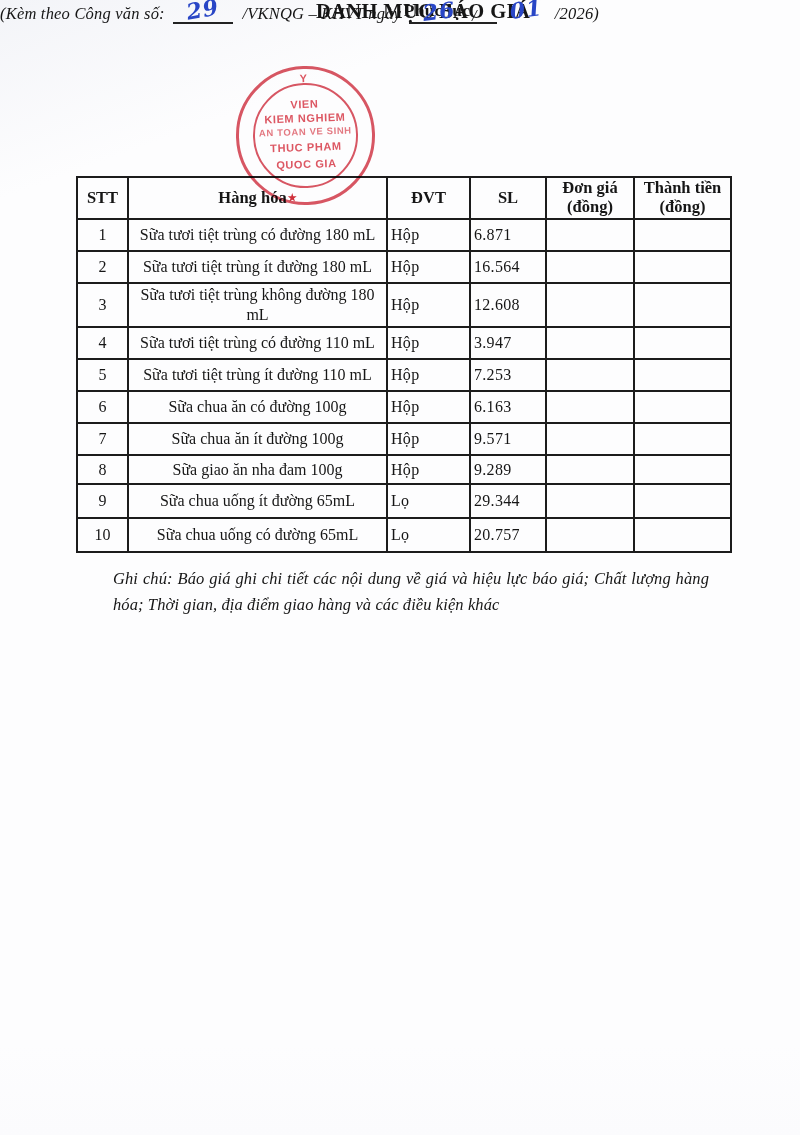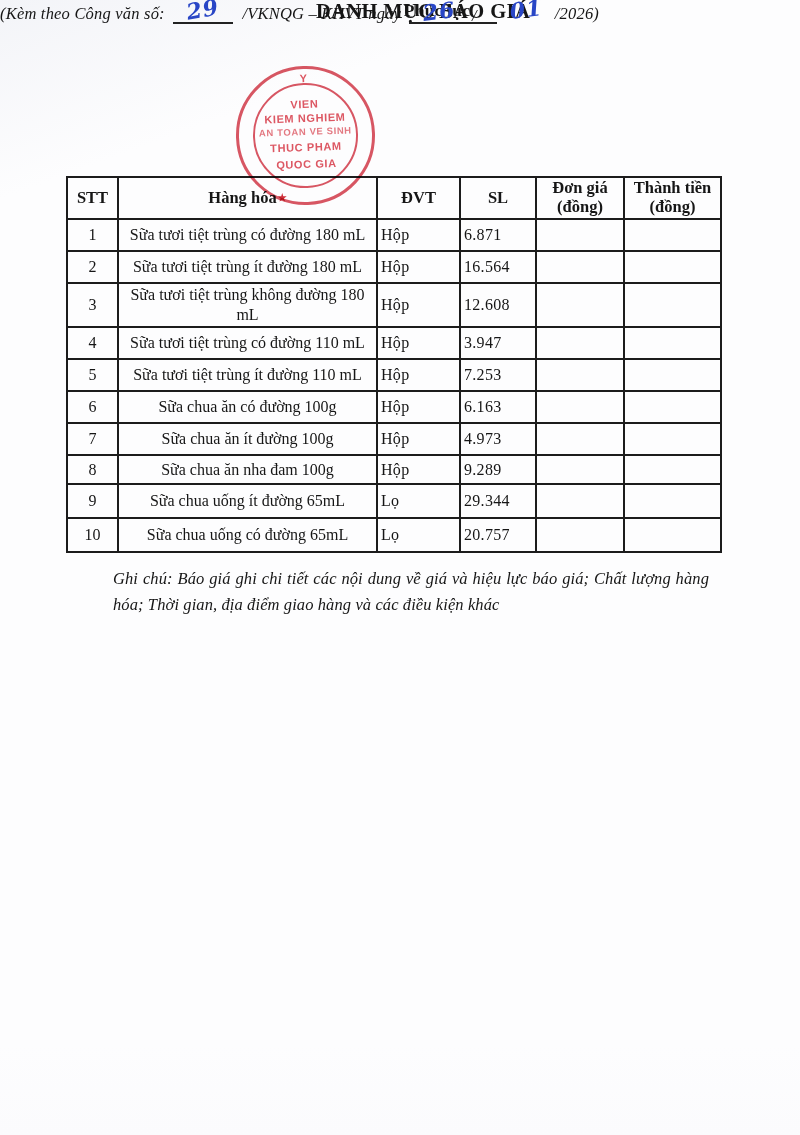--- a/index.html
+++ b/index.html
@@ -77,21 +77,21 @@
   }
   .stamp-y      { top: 7px;  font-size: 11px; }
   .stamp-l1     { top: 33px; }
   .stamp-l2     { top: 47px; }
   .stamp-l3     { top: 61px; font-size: 9.5px; opacity: .8; }
   .stamp-l4     { top: 76px; }
   .stamp-l5     { top: 93px; }
 
   
   table.quote {
-    position: absolute; left: 66px; top: 176px;
+    position: absolute; left: 76px; top: 176px;
     width: 654px; border-collapse: collapse; table-layout: fixed;
     font-size: 16px; z-index: 2;
   }
   table.quote th, table.quote td {
     border: 2px solid #1c1c1c; vertical-align: middle; padding: 1px 3px;
     overflow: hidden;
   }
   table.quote th {
     font-weight: bold; text-align: center; white-space: pre-line;
     font-size: 16.5px; line-height: 1.15;
@@ -197,27 +197,27 @@
         <td class="c-name">Sữa chua ăn có đường 100g</td>
         <td class="c-unit">Hộp</td>
         <td class="c-qty">6.163</td>
         <td></td>
         <td></td>
       </tr>
       <tr class="r">
         <td class="c-stt">7</td>
         <td class="c-name">Sữa chua ăn ít đường 100g</td>
         <td class="c-unit">Hộp</td>
-        <td class="c-qty">4.973</td>
+        <td class="c-qty">9.571</td>
         <td></td>
         <td></td>
       </tr>
       <tr class="r-sm">
         <td class="c-stt">8</td>
-        <td class="c-name">Sữa chua ăn nha đam 100g</td>
+        <td class="c-name">Sữa giao ăn nha đam 100g</td>
         <td class="c-unit">Hộp</td>
         <td class="c-qty">9.289</td>
         <td></td>
         <td></td>
       </tr>
       <tr class="r-lg">
         <td class="c-stt">9</td>
         <td class="c-name">Sữa chua uống ít đường 65mL</td>
         <td class="c-unit">Lọ</td>
         <td class="c-qty">29.344</td>

